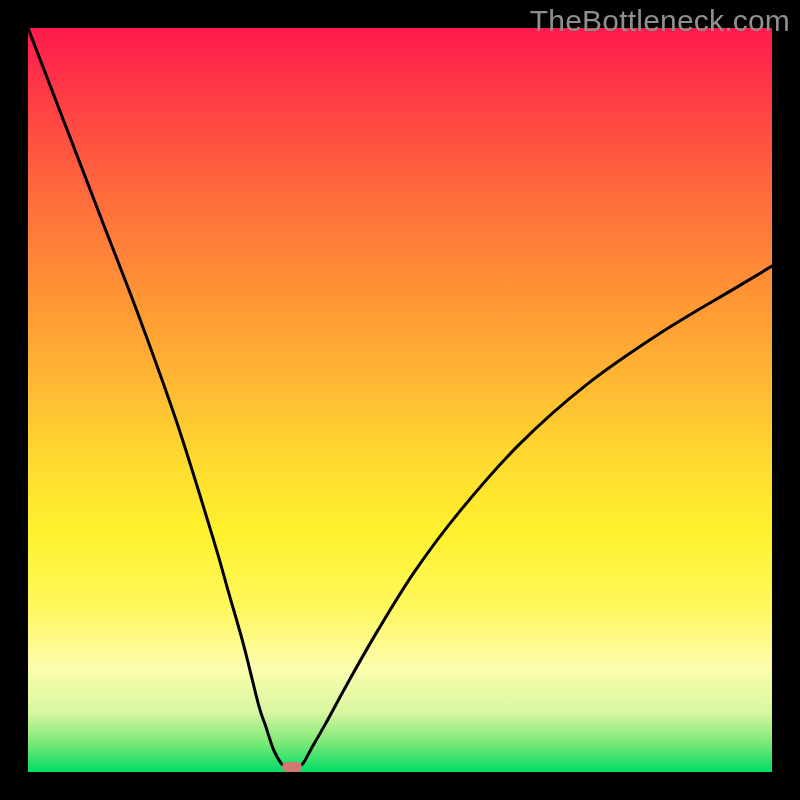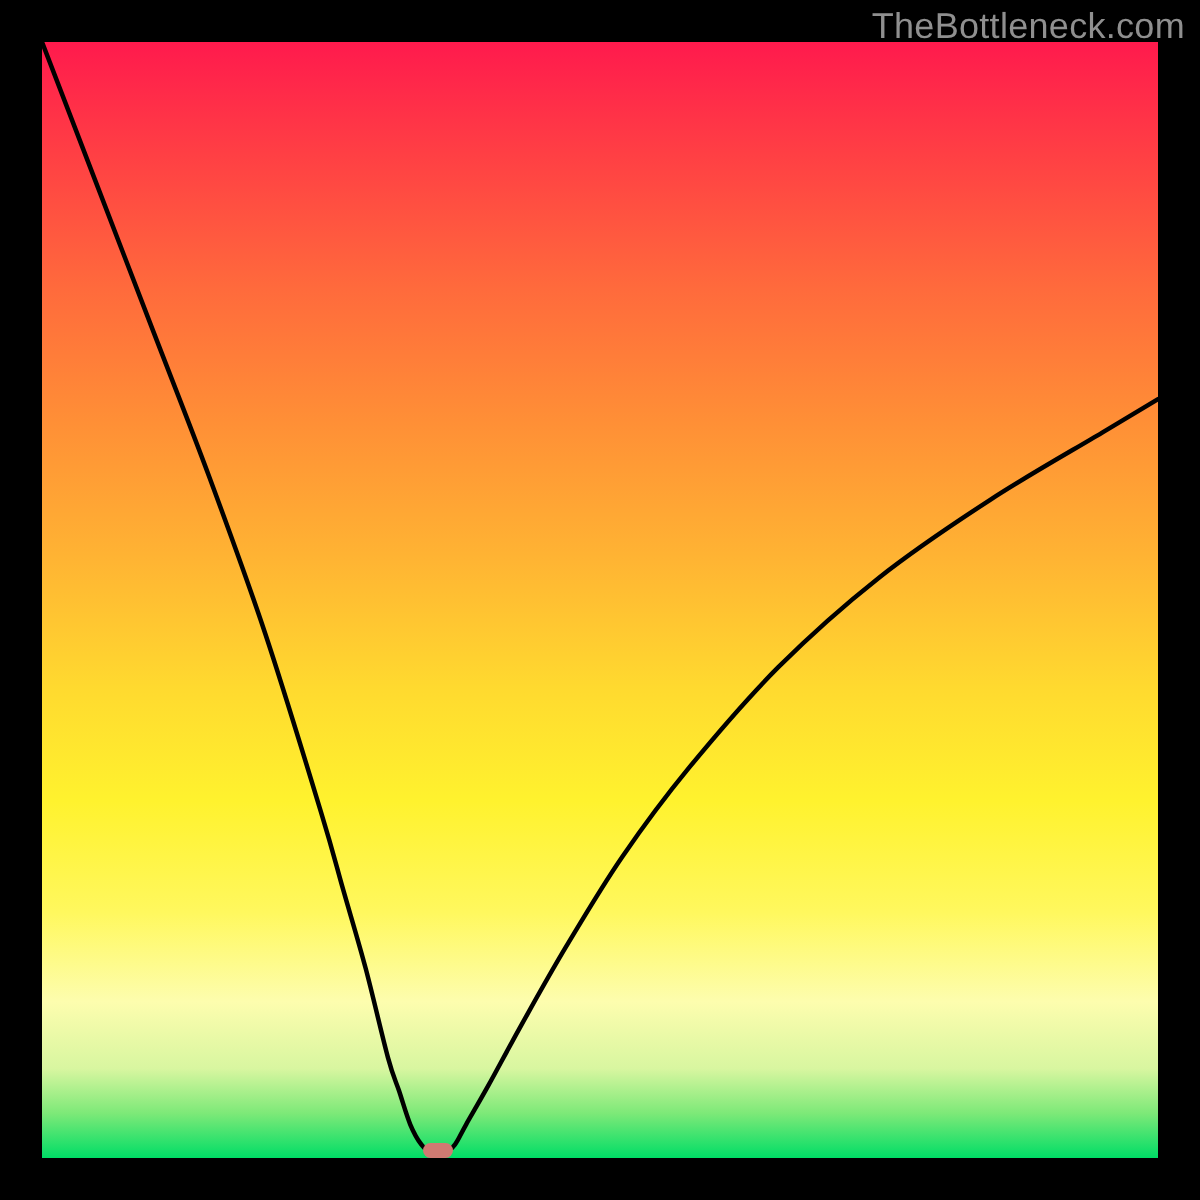--- a/index.html
+++ b/index.html
@@ -50,21 +50,21 @@
     height: 10px;
     width: 20px;
     border-radius: 5px;
     background: #d07a72;
   }
   .watermark {
     position: absolute;
     top: 4px;
     right: 10px;
     color: #8f8f8f;
-    font-size: 24px;
+    font-size: 30px;
     letter-spacing: 0.2px;
     user-select: none;
   }
   svg.curve {
     position: absolute;
     inset: 0;
     width: 100%;
     height: 100%;
   }
 </style>

